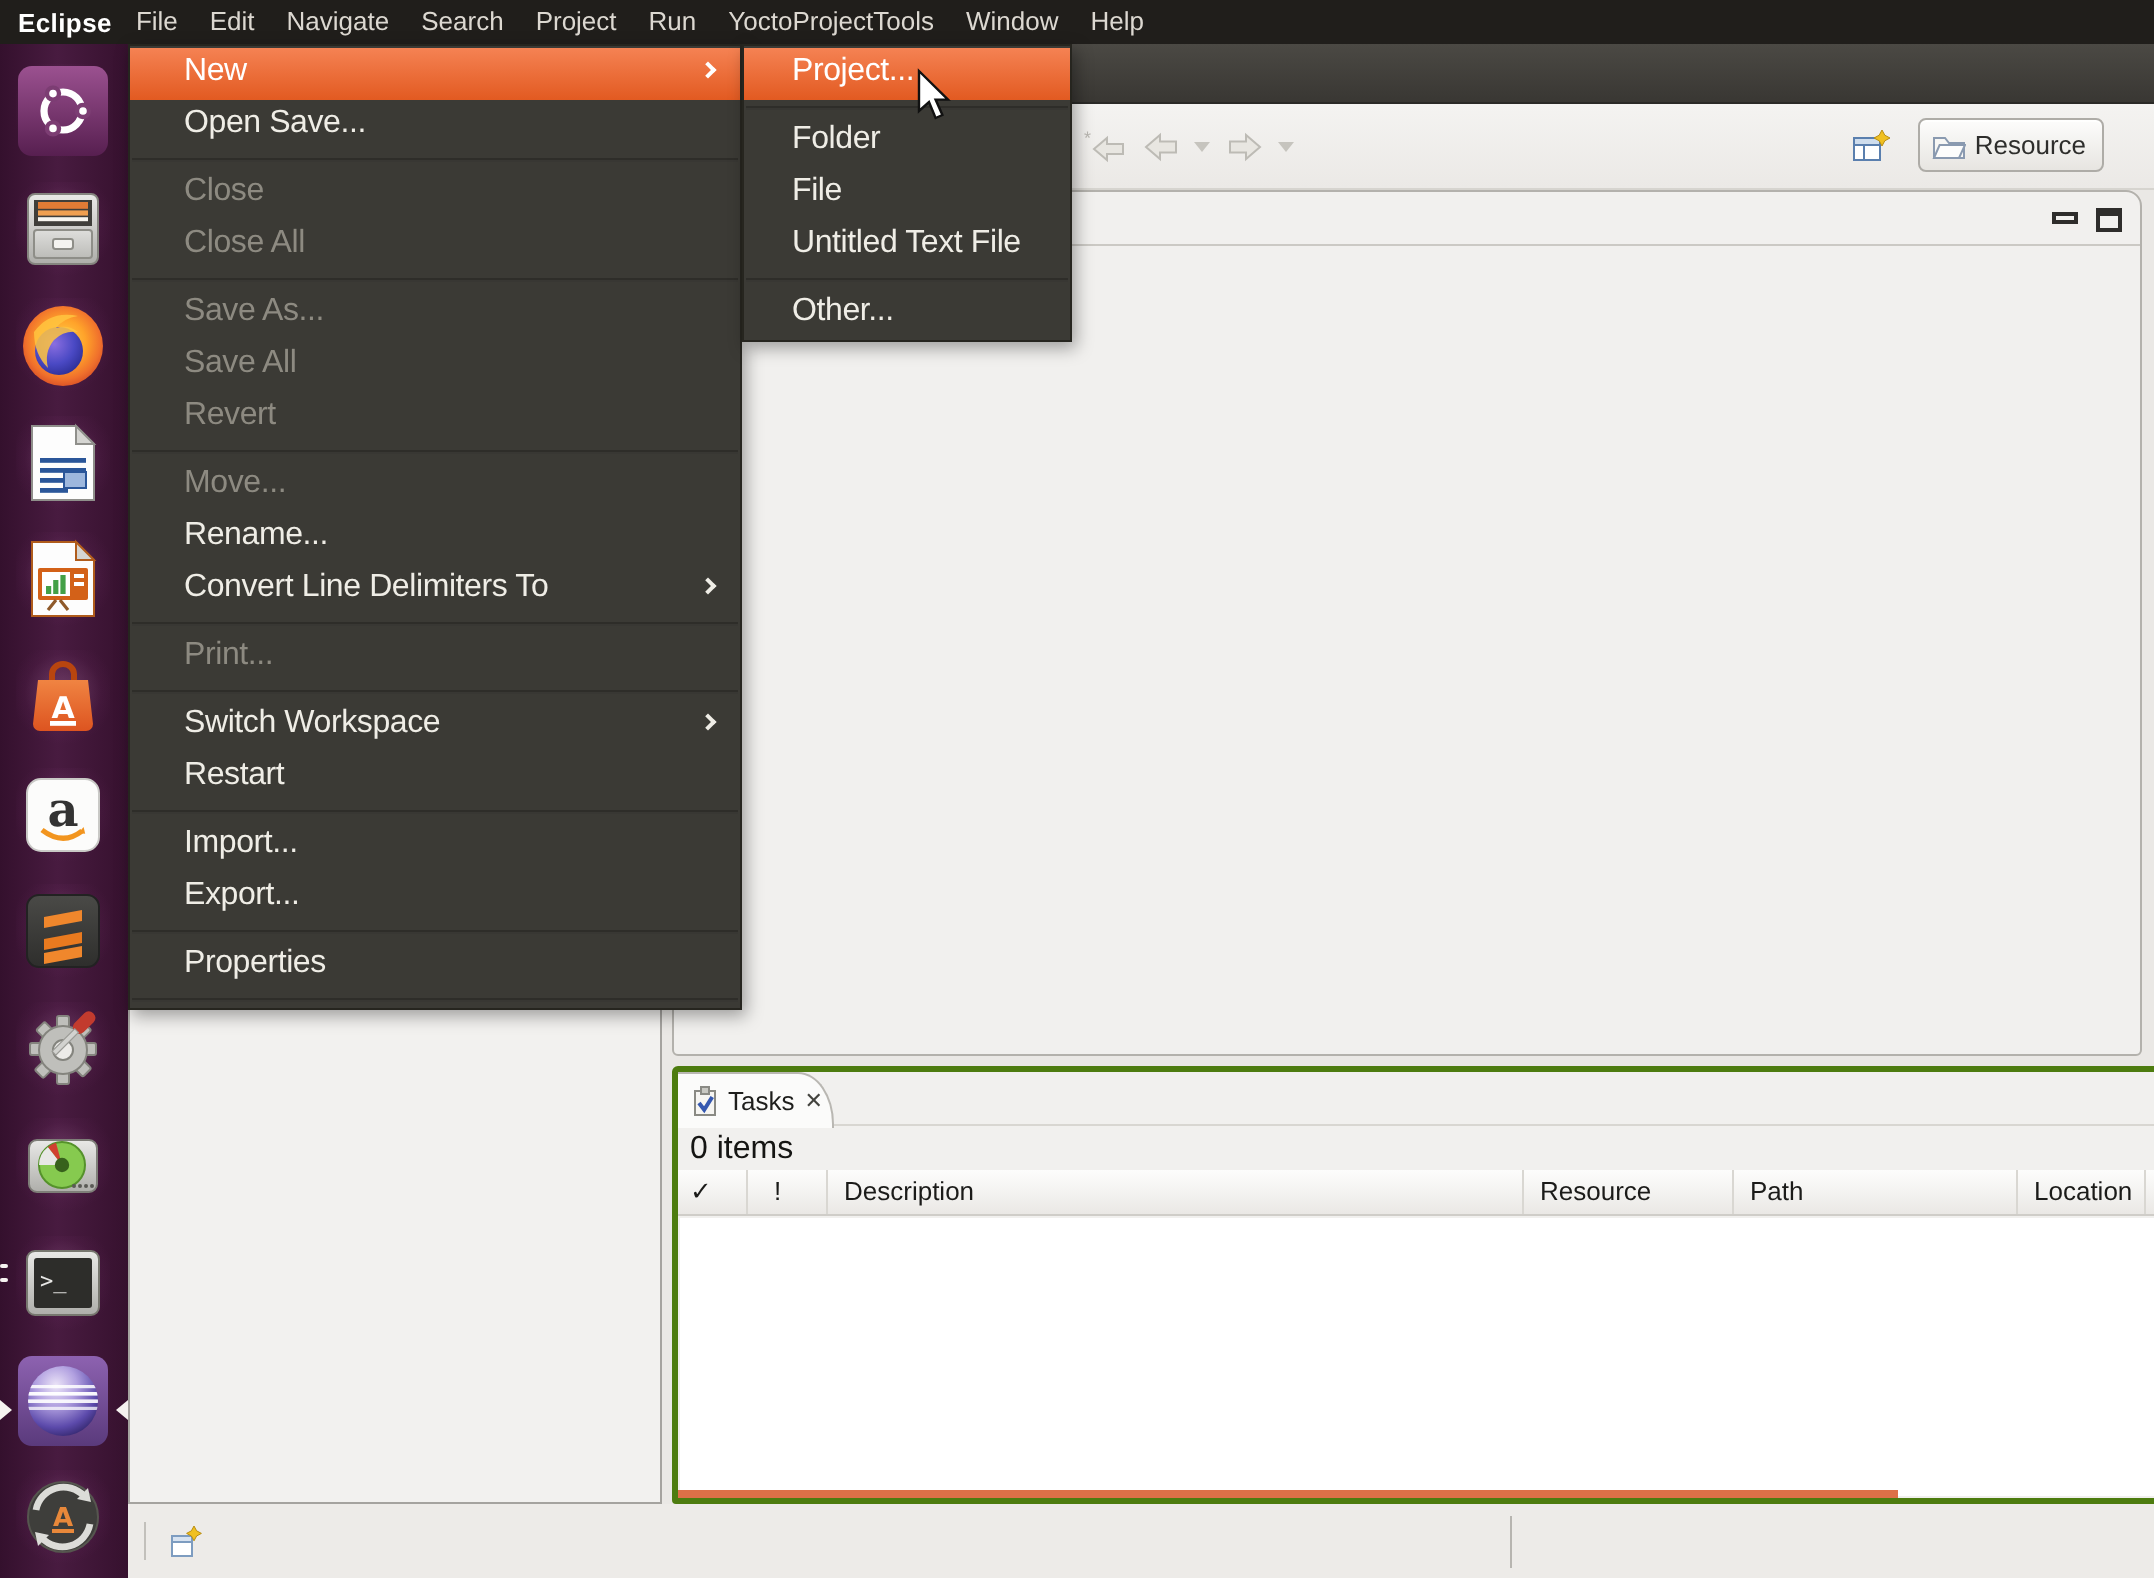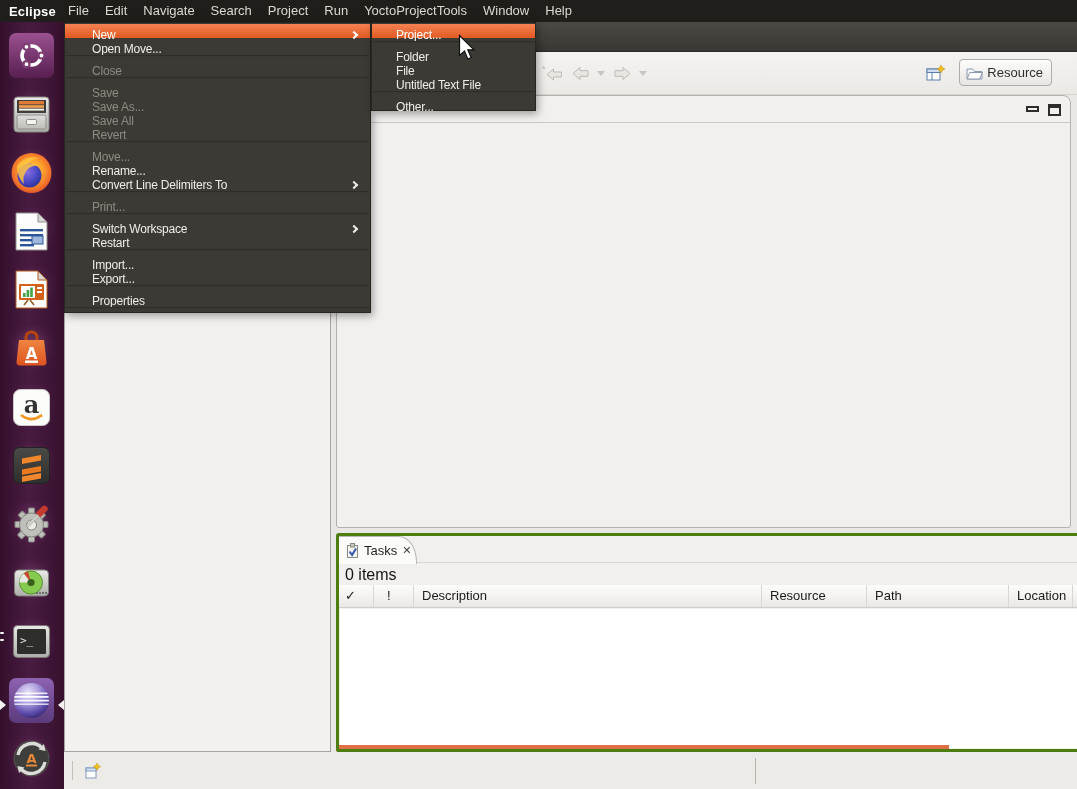--- a/index.html
+++ b/index.html
@@ -69,21 +69,21 @@
 
 .statusbar{position:absolute;left:0;top:730px;width:100%;height:37px;background:#edebe8}
 .trim-handle{position:absolute;left:8px;top:9px;width:4px;height:19px;border-left:1px solid #c2c0bb}
 .fastview{position:absolute;left:20px;top:10px}
 .sash-v{position:absolute;left:691px;top:6px;width:1px;height:26px;background:#b7b5b0}
 
 
 .menu{position:absolute;background:#3b3a35;border:1px solid #26251f;z-index:60;padding-top:1px;box-shadow:2px 3px 8px rgba(0,0,0,.35)}
 .file-menu{left:64px;top:22px;width:307px}
 .sub-menu{left:371px;top:22px;width:165px}
-.mitem{height:14px;line-height:23px;font-size:12px;color:#efede6;padding-left:27px;position:relative;letter-spacing:-0.2px}
+.mitem{height:26px;line-height:23px;font-size:16px;color:#efede6;padding-left:27px;position:relative;letter-spacing:-0.2px}
 .sub-menu .mitem{padding-left:24px}
 .mitem.dis{color:#8d8a81}
 .mitem.sel{background:linear-gradient(#f58253,#e25a21);color:#fff}
 .mitem .arrow{position:absolute;right:13px;top:8px;width:6px;height:6px;border-top:2px solid currentColor;border-right:2px solid currentColor;transform:rotate(45deg)}
 .msep{height:8px;position:relative}
 .msep::after{content:"";position:absolute;left:1px;right:1px;top:3px;height:1px;background:#2e2d29;border-bottom:1px solid rgba(255,255,255,.05)}
 
 .cursor{position:absolute;left:458px;top:34px;z-index:100}
 </style>
 </head>
@@ -391,25 +391,25 @@
       <rect x="2" y="6" width="10" height="10" fill="#fff" stroke="#7d9cc0"></rect>
       <rect x="2" y="6" width="10" height="3" fill="#d7e2f0" stroke="#7d9cc0"></rect>
       <path d="M13 1 l1.3 2.4 L16.7 4.7 l-2.4 1.3 L13 8.4 l-1.3-2.4 L9.3 4.7 l2.4-1.3 z" fill="#f0c020" stroke="#b98d10" stroke-width="0.5"></path>
     </svg>
     <div class="sash-v"></div>
   </div>
 </div>
 
 <div class="menu file-menu" id="file-menu">
     <div class="mitem sel"><span>New</span><span class="arrow"></span></div>
-    <div class="mitem"><span>Open Move...</span></div>
+    <div class="mitem"><span>Open Save...</span></div>
     <div class="msep"></div>
     <div class="mitem dis"><span>Close</span></div>
-    <div class="msep"></div>
-    <div class="mitem dis"><span>Save</span></div>
+    <div class="mitem dis"><span>Close All</span></div>
+    <div class="msep"></div>
     <div class="mitem dis"><span>Save As...</span></div>
     <div class="mitem dis"><span>Save All</span></div>
     <div class="mitem dis"><span>Revert</span></div>
     <div class="msep"></div>
     <div class="mitem dis"><span>Move...</span></div>
     <div class="mitem"><span>Rename...</span></div>
     <div class="mitem"><span>Convert Line Delimiters To</span><span class="arrow"></span></div>
     <div class="msep"></div>
     <div class="mitem dis"><span>Print...</span></div>
     <div class="msep"></div>

